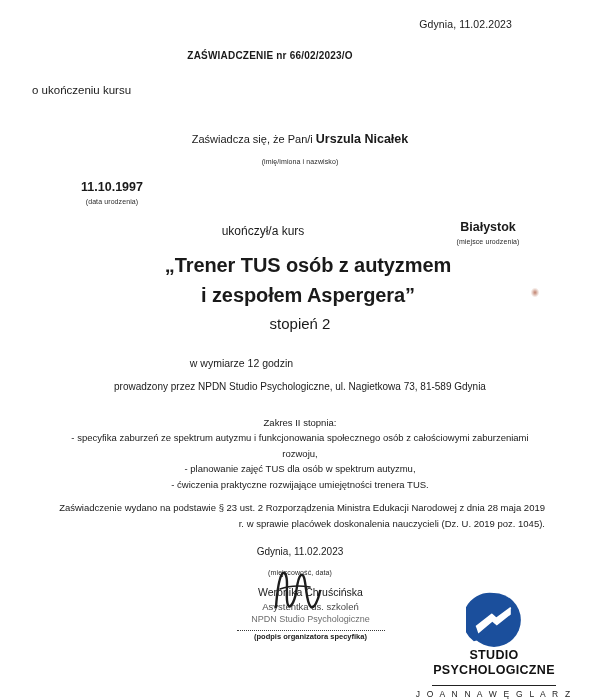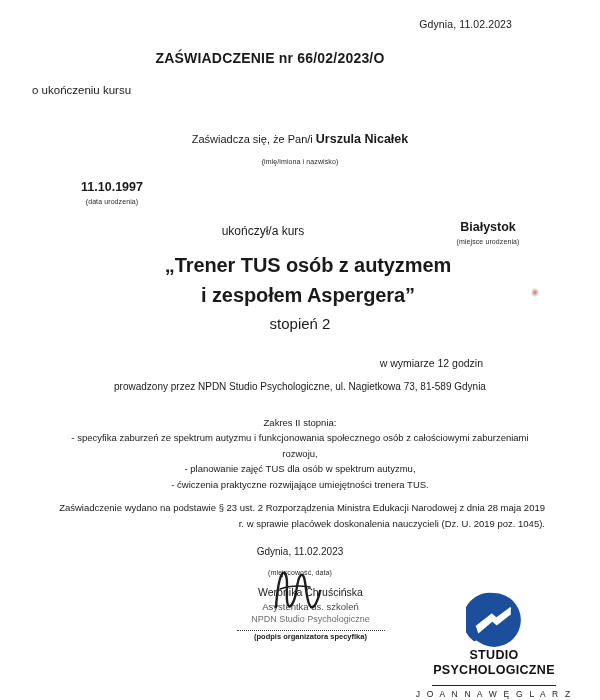--- a/index.html
+++ b/index.html
@@ -32,21 +32,21 @@
     letter-spacing: 0.1px;
   }
 
   
   .doc-title {
     position: absolute;
     top: 50px;
     left: 0;
     width: 540px;
     text-align: center;
-    font-size: 14px;
+    font-size: 10px;
     font-weight: bold;
     letter-spacing: 0.2px;
   }
   .doc-subtitle {
     position: absolute;
     top: 84px;
     left: 0;
     width: 600px;
     text-align: left;
     font-size: 11.5px;
@@ -132,21 +132,21 @@
     width: 600px;
     text-align: center;
     font-size: 15px;
   }
 
   .hours {
     position: absolute;
     top: 357px;
     left: 0;
     width: 483px;
-    text-align: right;
+    text-align: center;
     font-size: 10.5px;
   }
   .organizer {
     position: absolute;
     top: 381px;
     left: 0;
     width: 600px;
     text-align: center;
     font-size: 10px;
   }

